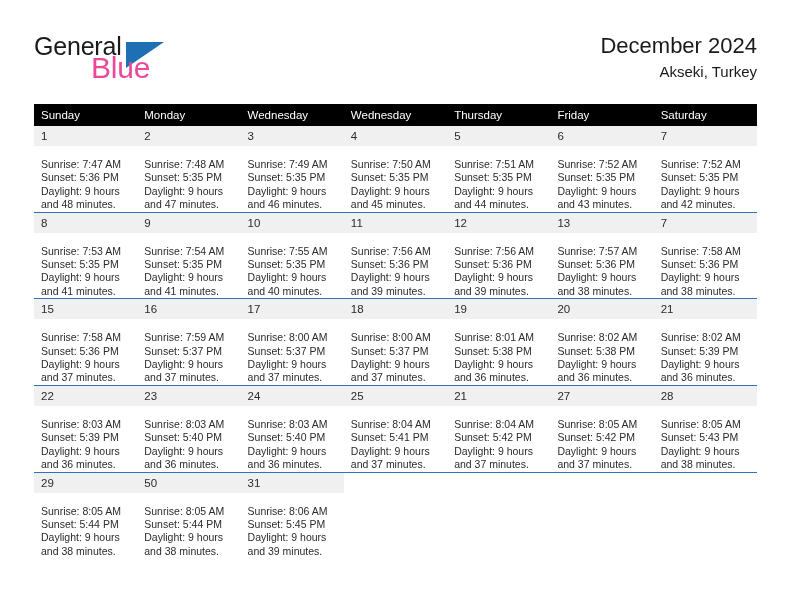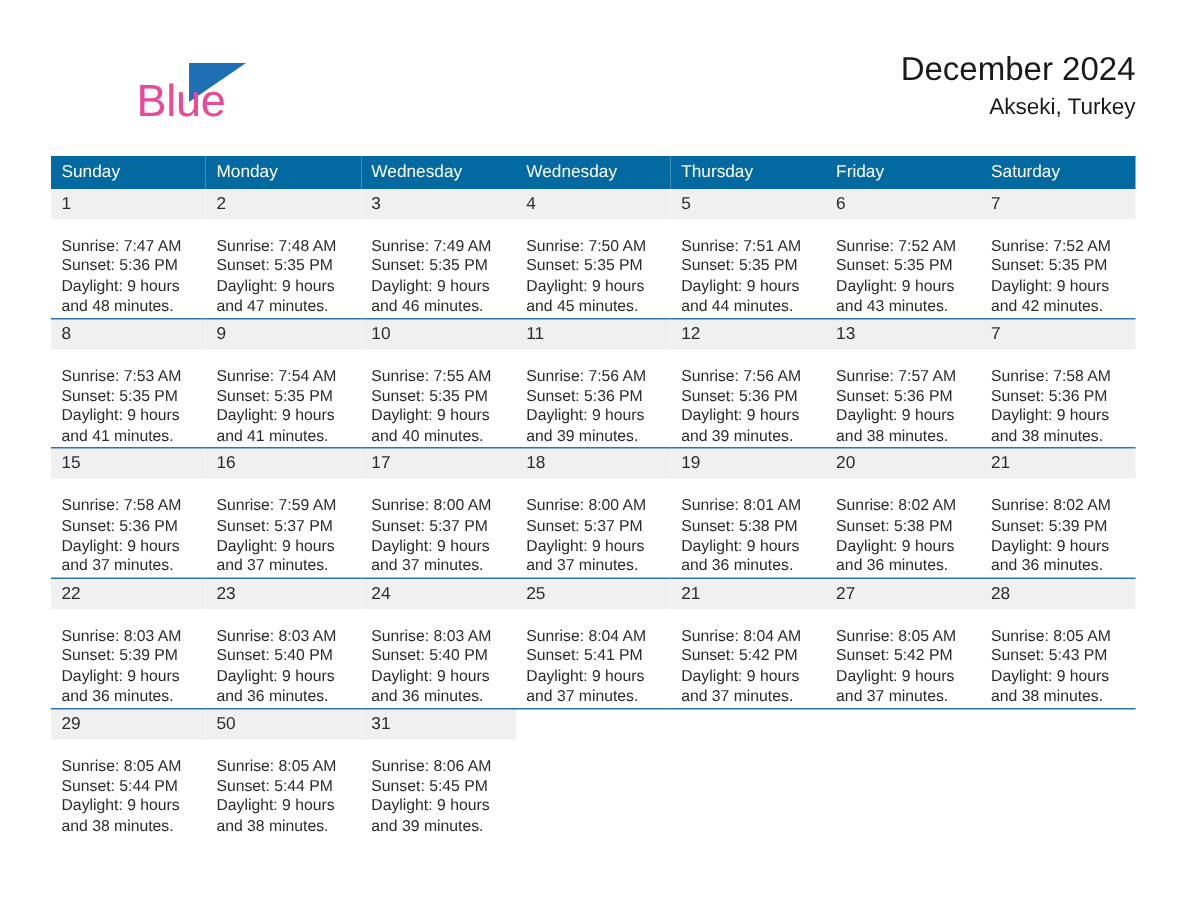--- a/index.html
+++ b/index.html
@@ -88,21 +88,21 @@
   
   .calendar {
     position: absolute;
     left: 34px;
     top: 104px;
     width: 723px;
     border-collapse: collapse;
     table-layout: fixed;
   }
   .calendar th {
-    background: #0369a1;
+    background: #000000;
     color: #ffffff;
     font-size: 11.5px;
     font-weight: normal;
     text-align: left;
     padding: 5px 0 5px 7px;
     height: 11px;
     border: none;
   }
   .calendar td {
     vertical-align: top;
@@ -140,20 +140,21 @@
   }
 </style>
 </head>
 <body>
 
 <div class="page">
 
   <div class="header">
 
     <div class="logo">
+      <span class="logo-general">General</span>
       <span class="logo-triangle"></span>
       <span class="logo-blue">Blue</span>
     </div>
 
     <div class="title-block">
       <div class="cal-title">December 2024</div>
       <div class="cal-subtitle">Akseki, Turkey</div>
     </div>
 
   </div>

